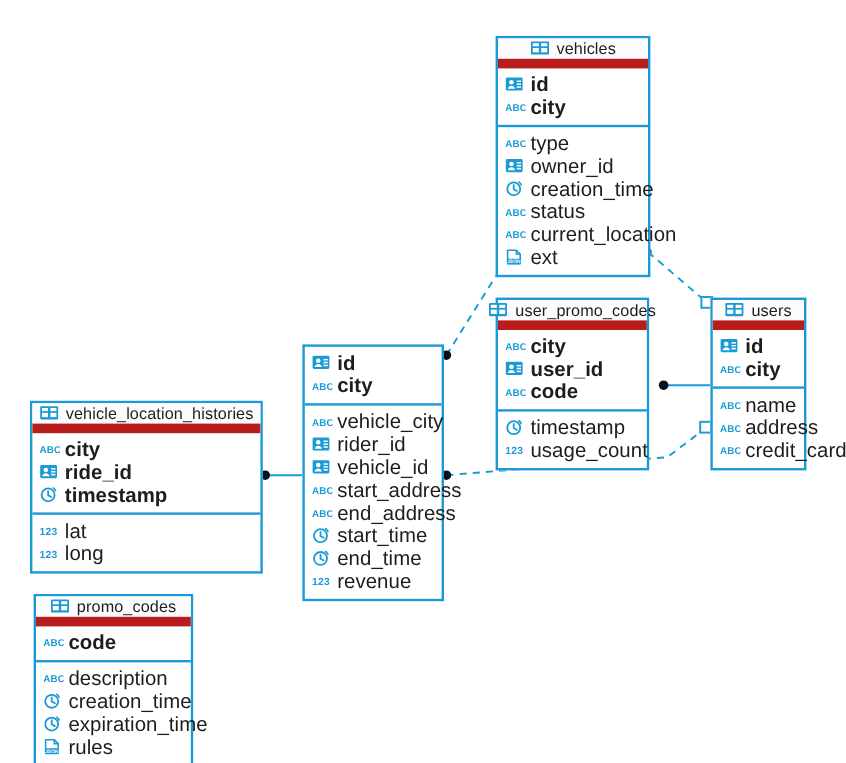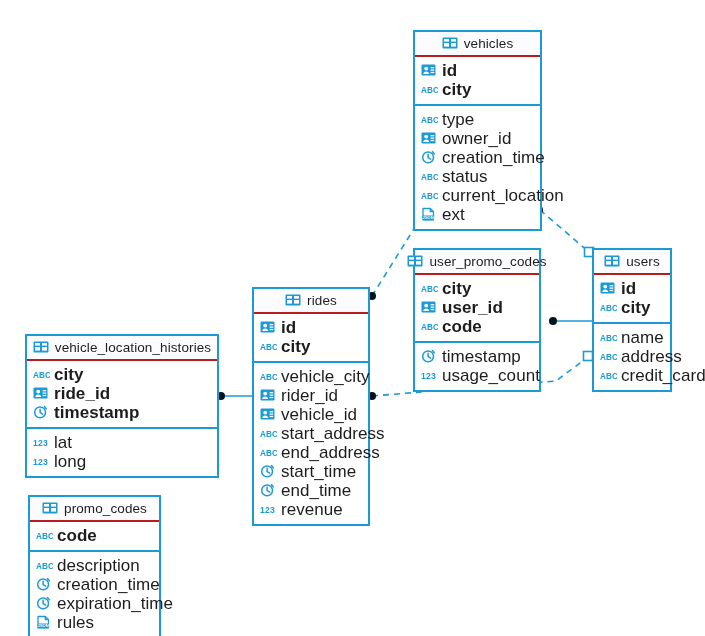--- a/index.html
+++ b/index.html
@@ -32,21 +32,21 @@
     position: absolute;
     box-sizing: border-box;
     border: 2px solid #1b9ad6;
     background: #ffffff;
     z-index: 3;
   }
   .entity-header {
     box-sizing: border-box;
     height: 25px;
     background: #fcfcfe;
-    border-bottom: 2px solid #b91c1c;
+    border-bottom: 8px solid #b91c1c;
     display: flex;
     align-items: center;
     justify-content: center;
     gap: 6px;
     padding: 0 8px;
   }
   .entity-title {
     font-size: 13.5px;
     color: #1d1d1d;
     white-space: nowrap;
@@ -338,32 +338,20 @@
           <span class="ico">
             <svg class="icoSvg" width="17" height="14" viewBox="0 0 17 14" xmlns="http://www.w3.org/2000/svg">
               <text x="0" y="10.6" font-family="Liberation Sans, sans-serif" font-size="8.2" font-weight="bold" letter-spacing="0.1" fill="#1b9ad6">ABC</text>
             </svg>
           </span>
           <span class="field-label">credit_card</span>
         </div>
       </div>
     </div>
     <div class="entity" style="left: 252px; top: 287px; width: 118px;">
-      <div class="entity-header">
-        <span class="ico">
-          <svg class="icoSvg" width="16" height="14" viewBox="0 0 16 14" xmlns="http://www.w3.org/2000/svg">
-            <rect x="0.5" y="1.5" width="15" height="11" rx="1" fill="#1b9ad6"></rect>
-            <rect x="2" y="3" width="5" height="2.6" fill="#ffffff"></rect>
-            <rect x="9" y="3" width="5" height="2.6" fill="#ffffff"></rect>
-            <rect x="2" y="7" width="5" height="3.6" fill="#ffffff"></rect>
-            <rect x="9" y="7" width="5" height="3.6" fill="#ffffff"></rect>
-          </svg>
-        </span>
-        <span class="entity-title">rides</span>
-      </div>
       <div class="field-group">
         <div class="field pk">
           <span class="ico">
             <svg class="icoSvg" width="16" height="14" viewBox="0 0 16 14" xmlns="http://www.w3.org/2000/svg">
               <rect x="0.5" y="1.5" width="14" height="11" rx="1.2" fill="#1b9ad6"></rect>
               <circle cx="5.2" cy="5.6" r="1.9" fill="#ffffff"></circle>
               <path d="M2.1 10.9c0.5-1.7 1.7-2.5 3.1-2.5s2.6 0.8 3.1 2.5z" fill="#ffffff"></path>
               <rect x="9.6" y="4.1" width="3.6" height="1.25" fill="#ffffff"></rect>
               <rect x="9.6" y="6.5" width="3.6" height="1.25" fill="#ffffff"></rect>
               <rect x="9.6" y="8.9" width="3.6" height="1.25" fill="#ffffff"></rect>

